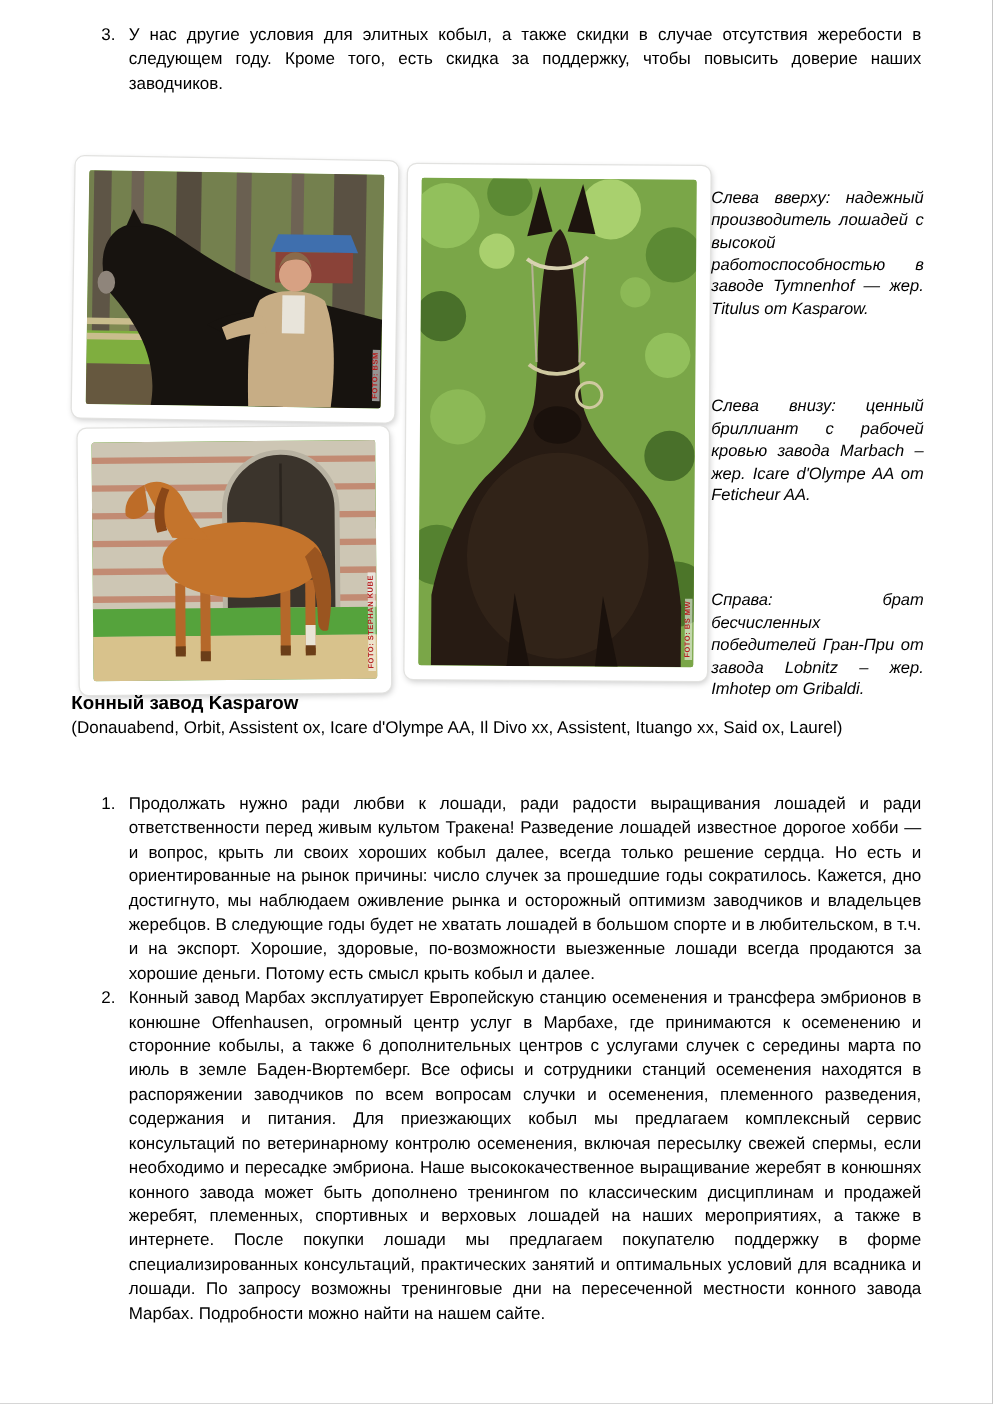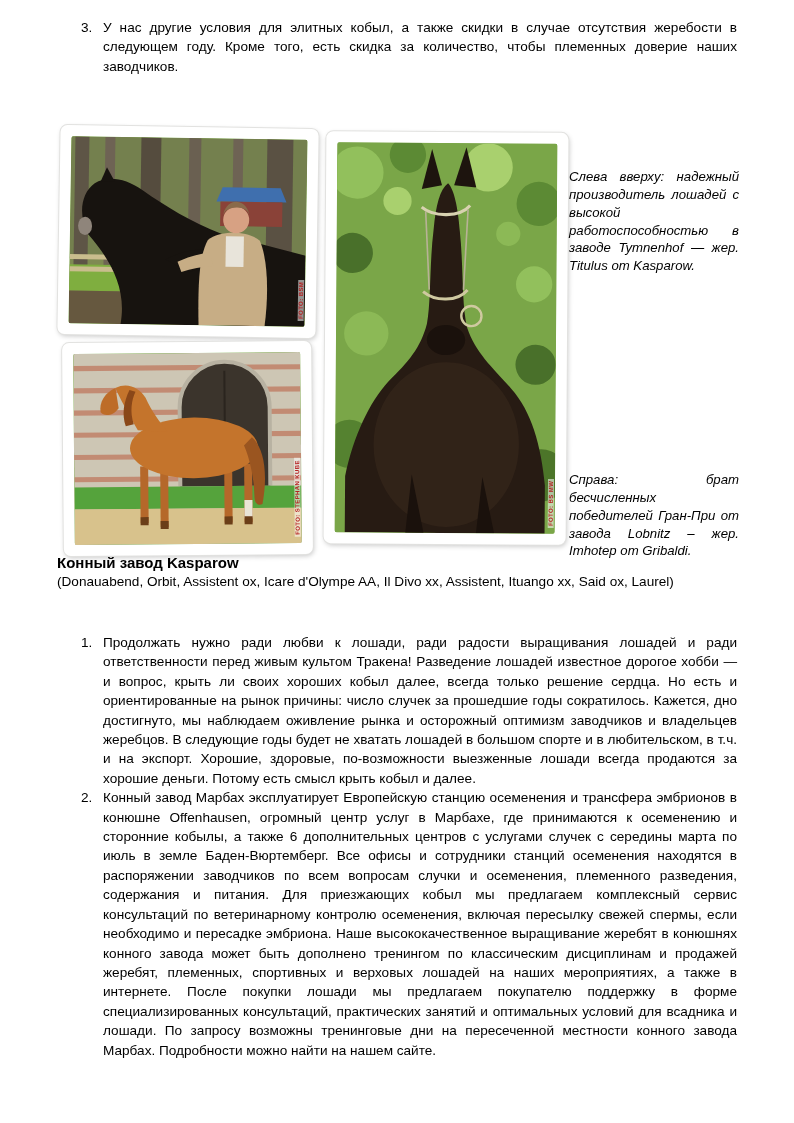--- a/index.html
+++ b/index.html
@@ -30,37 +30,37 @@
   .credit{
     position:absolute;right:1px;bottom:6px;
     writing-mode:vertical-rl;transform:rotate(180deg);
     font-size:6px;font-weight:bold;color:#b52020;letter-spacing:.4px;
     background:rgba(255,255,255,.55);padding:2px 0;line-height:6px;
   }
   .caption{
     position:absolute;left:512px;width:170px;
     font-style:italic;font-size:13.2px;line-height:17.8px;text-align:justify;
   }
-  .cap1{top:28px;}
+  .cap1{top:9px;}
   .cap2{top:176px;}
   .cap3{top:331px;}
   
   .sec-title{position:absolute;left:57px;top:553px;margin:0;font-size:15px;font-weight:bold;line-height:19px;}
   .sec-sub{position:absolute;left:57px;top:572px;width:684px;margin:0;font-size:13.6px;line-height:19.4px;text-align:left;}
   .sec-list{position:absolute;left:57px;top:633px;width:680px;}
 </style>
 </head>
 <body>
 
 <div class="page">
 
   <div class="intro body-text">
     <div class="li-row">
       <span class="li-num">3.</span>
-      <span class="li-txt">У нас другие условия для элитных кобыл, а также скидки в случае отсутствия жеребости в следующем году. Кроме того, есть скидка за количество, чтобы племенных доверие наших заводчиков.</span>
+      <span class="li-txt">У нас другие условия для элитных кобыл, а также скидки в случае отсутствия жеребости в следующем году. Кроме того, есть скидка за поддержку, чтобы повысить доверие наших заводчиков.</span>
     </div>
   </div>
 
   <div class="media">
 
     <div class="photo photo1">
       <div class="pic">
         <svg viewBox="0 0 236 184" preserveAspectRatio="none">
           <rect width="236" height="184" fill="#7f8a52"></rect>
           <rect x="0" y="0" width="236" height="120" fill="#74804e"></rect>
@@ -159,20 +159,21 @@
           <line x1="130" y1="66" x2="126" y2="146" stroke="#b8b296" stroke-width="1.6"></line>
           <circle cx="134" cy="172" r="10" stroke="#cfc9a0" stroke-width="2.4" fill="none"></circle>
           <path d="M70,388 L76,330 L88,388 Z" fill="#1a110c"></path>
           <path d="M140,388 L146,332 L158,388 Z" fill="#1a110c"></path>
         </svg>
         <span class="credit">FOTO: BS MW</span>
       </div>
     </div>
 
     <p class="caption cap1">Слева вверху: надежный производитель лошадей с высокой работоспособностью в заводе Tymnenhof — жер. Titulus от Kasparow.</p>
+    <p class="caption cap2">Слева внизу: ценный бриллиант с рабочей кровью завода Marbach – жер. Icare d'Olympe AA от Feticheur AA.</p>
     <p class="caption cap3">Справа: брат бесчисленных победителей Гран-При от завода Lobnitz – жер. Imhotep от Gribaldi.</p>
   </div>
 
   <h2 class="sec-title">Конный завод Kasparow</h2>
   <p class="sec-sub">(Donauabend, Orbit, Assistent ox, Icare d'Olympe AA, Il Divo xx, Assistent, Ituango xx, Said ox, Laurel)</p>
 
   <div class="sec-list body-text">
     <div class="li-row">
       <span class="li-num">1.</span>
       <span class="li-txt">Продолжать нужно ради любви к лошади, ради радости выращивания лошадей и ради ответственности перед живым культом Тракена! Разведение лошадей известное дорогое хобби — и вопрос, крыть ли своих хороших кобыл далее, всегда только решение сердца. Но есть и ориентированные на рынок причины: число случек за прошедшие годы сократилось. Кажется, дно достигнуто, мы наблюдаем оживление рынка и осторожный оптимизм заводчиков и владельцев жеребцов. В следующие годы будет не хватать лошадей в большом спорте и в любительском, в т.ч. и на экспорт. Хорошие, здоровые, по-возможности выезженные лошади всегда продаются за хорошие деньги. Потому есть смысл крыть кобыл и далее.</span>

